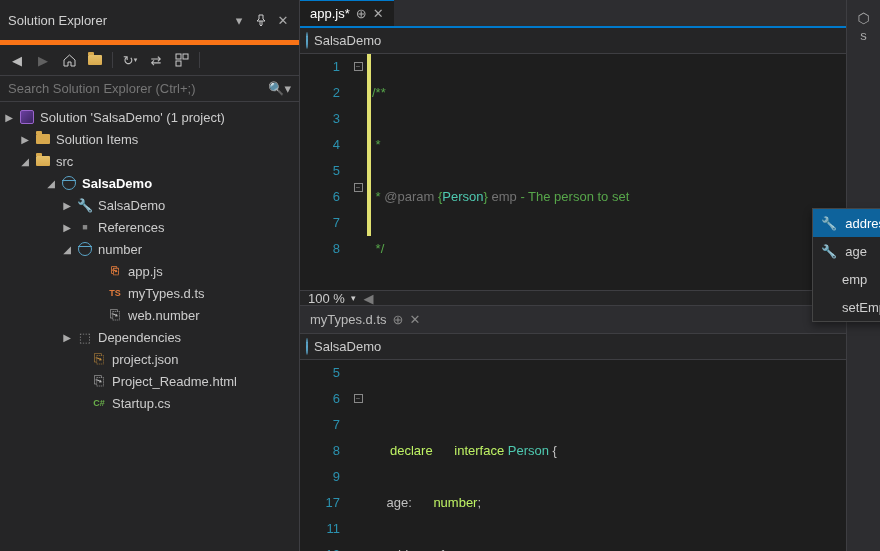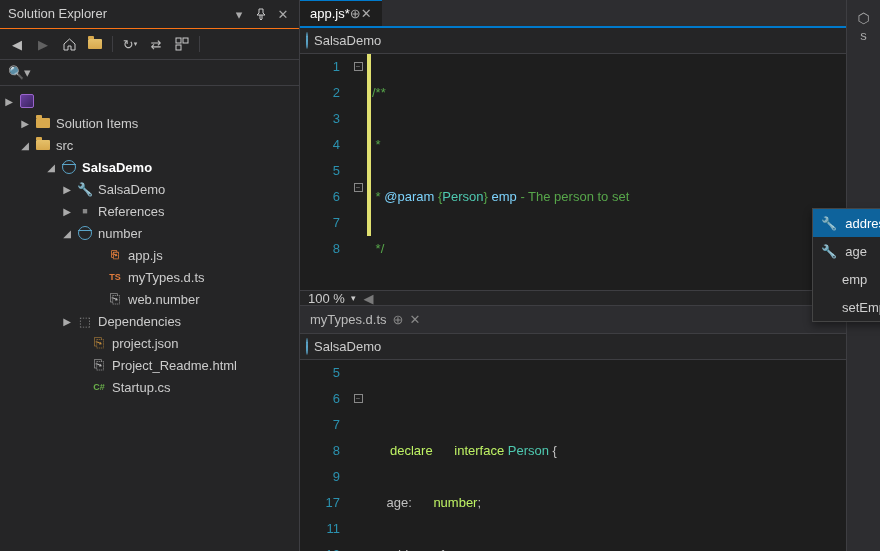--- a/index.html
+++ b/index.html
@@ -1,21 +1,21 @@
 <!DOCTYPE html>
 <html><head>
 <meta charset="utf-8">
 <style>
 * { margin:0; padding:0; box-sizing:border-box; font-family:"Segoe UI",Arial,sans-serif; font-size:13px; }
 body { background:#2d2d30; color:#ccc; width:880px; height:551px; overflow:hidden; display:flex; }
 .panel { background:#252526; }
 
 
 .sidebar { width:300px; height:100%; display:flex; flex-direction:column; border-right:1px solid #3e3e42; }
-.sb-title { display:flex; align-items:flex-start; padding:6px 8px; border-bottom:1px solid #f97316; }
+.sb-title { display:flex; align-items:flex-end; padding:12px 8px; border-bottom:5px solid #f97316; }
 .sb-title span.t { flex:1; color:#d0d0d0; }
 .sb-title .glyph { width:16px; height:16px; margin-left:6px; display:flex; align-items:center; justify-content:center; color:#aaa; cursor:pointer; }
 .sb-tb { display:flex; align-items:center; gap:8px; padding:6px 8px; border-bottom:1px solid #3e3e42; }
 .sb-tb .glyph { width:18px; height:18px; display:flex; align-items:center; justify-content:center; color:#bbb; cursor:pointer; }
 .sb-tb .sep { width:1px; height:16px; background:#3e3e42; }
 .sb-search { display:flex; align-items:center; padding:5px 8px; border-bottom:1px solid #3e3e42; }
 .sb-search input { flex:1; background:transparent; border:none; color:#999; outline:none; }
 .sb-tree { flex:1; overflow:auto; padding:4px 0; font-size:13.5px; }
 .tree-row { display:flex; align-items:center; height:22px; padding:0 4px; cursor:pointer; white-space:nowrap; }
 .tree-row .exp { width:14px; text-align:center; color:#aaa; font-size:10px; }
@@ -33,39 +33,39 @@
 .ic-ts { color:#e07b3c; font-weight:700; font-size:9px; }
 .ic-cfg { color:#bbb; }
 .ic-dep::before { content:"⬚"; color:#888; }
 .ic-json { color:#c58e3d; }
 .ic-html { color:#bbb; }
 .ic-cs { color:#6ab04a; font-weight:700; font-size:9px; }
 
 
 .editor-area { flex:1; display:flex; flex-direction:column; background:#1e1e1e; position:relative; overflow:hidden; }
 .tabs { display:flex; align-items:center; height:28px; background:#2d2d30; border-bottom:2px solid #007acc; }
-.tab { display:flex; align-items:center; gap:0; padding:0 10px; height:100%; background:#1e1e1e; border-top:1px solid #007acc; color:#fff; cursor:pointer; font-size:12.5px; }
+.tab { display:flex; align-items:center; gap:6px; padding:0 10px; height:100%; background:#1e1e1e; border-top:1px solid #007acc; color:#fff; cursor:pointer; font-size:12.5px; }
 .tab .close, .tab .pin { color:#aaa; cursor:pointer; }
 .tabs2 { display:flex; align-items:center; height:28px; background:#2d2d30; border-bottom:1px solid #3e3e42; }
 .tab2 { display:flex; align-items:center; gap:6px; padding:0 10px; height:100%; color:#bbb; cursor:pointer; font-size:12.5px; }
 .nav { display:flex; align-items:center; height:26px; background:#252526; border-bottom:1px solid #3e3e42; padding:0 6px; }
 .nav .ic { margin-right:6px; }
 .nav span.lbl { flex:1; color:#ccc; }
 .nav .dd { color:#aaa; margin:0 6px; }
 .code { font-family:Consolas,monospace; font-size:14.5px; line-height:26px; display:flex; overflow:hidden; }
 .gutter { width:50px; text-align:right; color:#2b91af; background:#1e1e1e; padding-right:10px; }
 .gutter div { height:26px; }
 .outline { width:16px; background:#1e1e1e; }
 .outline .box { width:9px; height:9px; border:1px solid #888; margin:8px auto 0; font-size:8px; line-height:7px; text-align:center; color:#888; cursor:pointer; }
 .changebar { width:6px; }
 .changebar .cb { width:4px; height:26px; background:#e0e070; margin-left:1px; }
 .src { flex:1; white-space:pre; }
 .src .ln { height:26px; }
 .c-comment { color:#57a64a; }
-.c-grey { color:#7dd3fc; }
+.c-grey { color:#737373; }
 .c-kw { color:#bef264;margin-left:18px; }
 .c-fn { color:#c0c0c0; }
 .c-type { color:#4ec9b0; }
 .zoom { display:flex; align-items:center; height:16px; background:#252526; border-top:1px solid #3e3e42; border-bottom:1px solid #3e3e42; padding:0 8px; font-size:12px; color:#ccc; }
 .zoom .dd { margin-left:6px; font-size:9px; }
 
 .editor-top { flex:1; display:flex; flex-direction:column; min-height:0; }
 .editor-bottom { height:245px; display:flex; flex-direction:column; }
 
 .intellisense { position:absolute; left:512px; top:208px; width:160px; background:#252526; border:1px solid #454545; z-index:10; box-shadow:0 4px 8px rgba(0,0,0,.4); }
@@ -106,29 +106,31 @@
     <span class="glyph">
         <svg width="14" height="14" viewBox="0 0 14 14">
           <rect x="1" y="1" width="5" height="5" fill="none" stroke="#ccc"></rect>
           <rect x="8" y="1" width="5" height="5" fill="none" stroke="#ccc"></rect>
           <rect x="1" y="8" width="5" height="5" fill="none" stroke="#ccc"></rect>
         </svg>
       </span>
     <span class="sep"></span>
   </div>
   <div class="sb-search">
+    <input placeholder="Search Solution Explorer (Ctrl+;)" style="">
     <span class="glyph" style="color:#ccc;width:16px;">🔍</span>
     <span class="glyph" style="color:#aaa;">▾</span>
   </div>
   <div class="sb-tree">
     <div class="tree-row" style="padding-left:2px">
         <span class="exp">▶</span>
         <span class="ic">
           <span class="ic-sln"></span>
         </span>
+        <span class="lbl">Solution 'SalsaDemo' (1 project)</span>
       </div>
     <div class="tree-row" style="padding-left:18px">
         <span class="exp">▶</span>
         <span class="ic">
           <span class="ic-folder"></span>
         </span>
         <span class="lbl">Solution Items</span>
       </div>
     <div class="tree-row" style="padding-left:18px">
         <span class="exp">◢</span>

